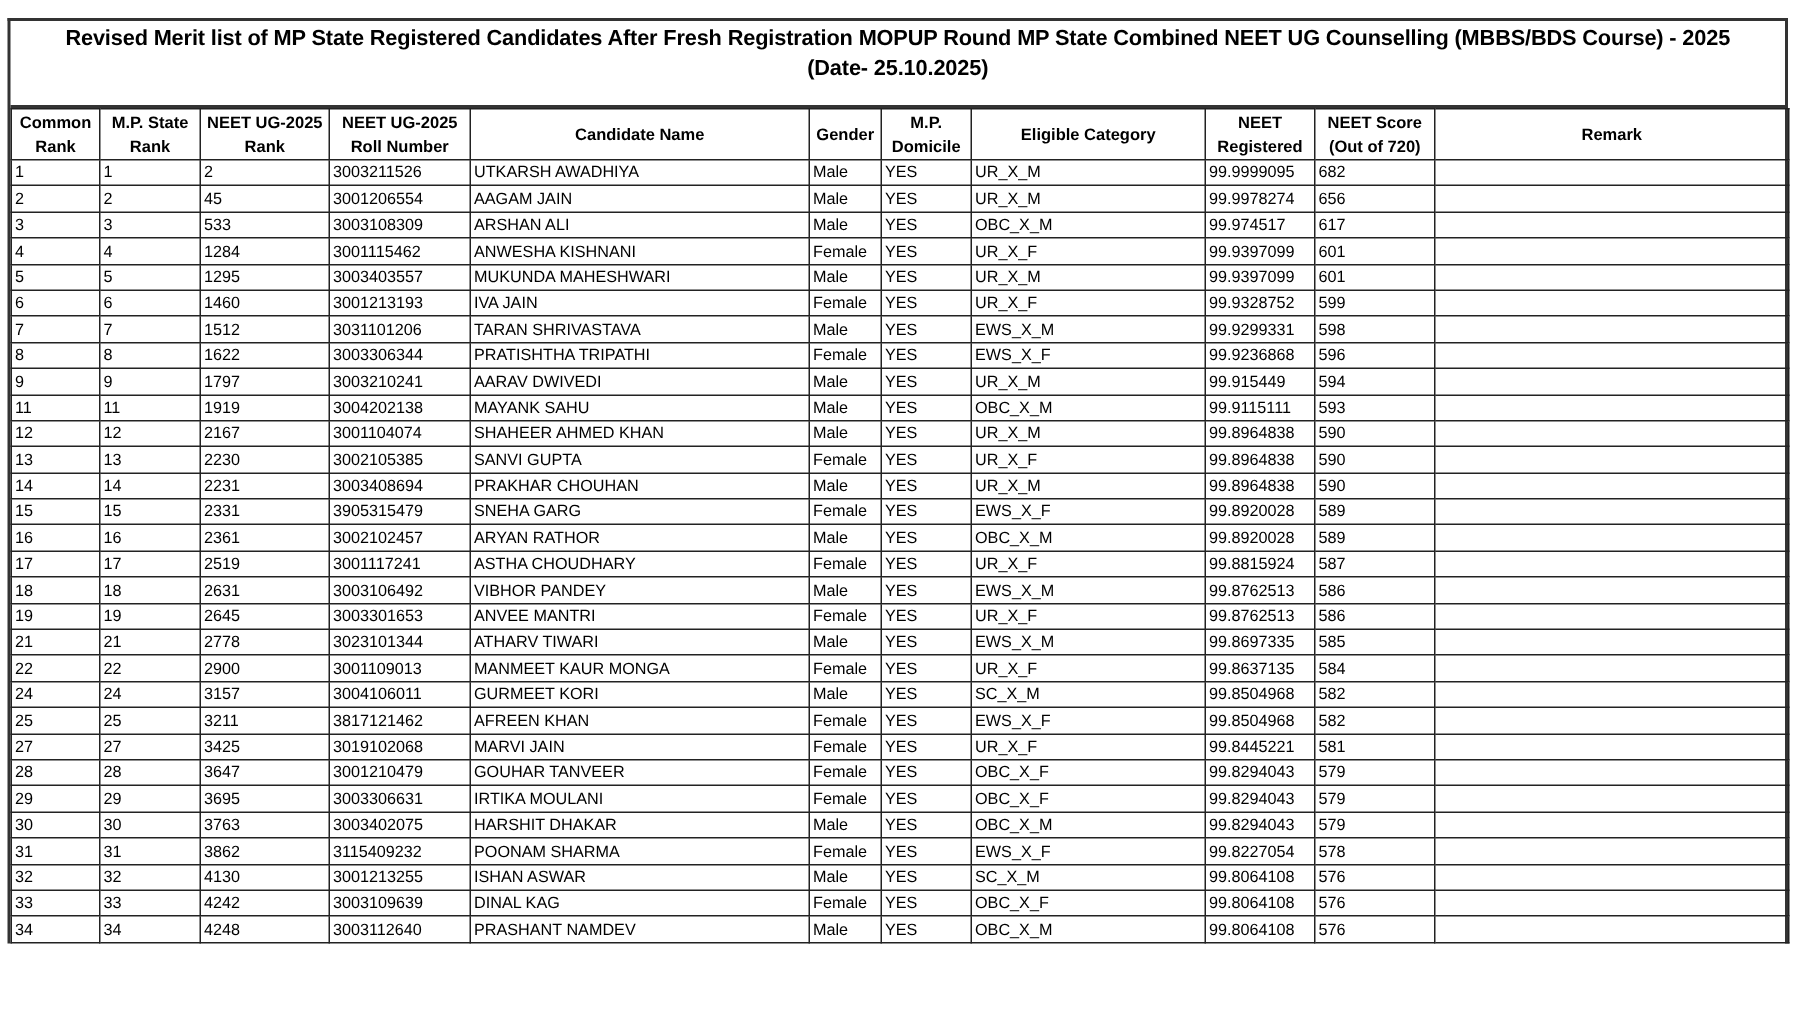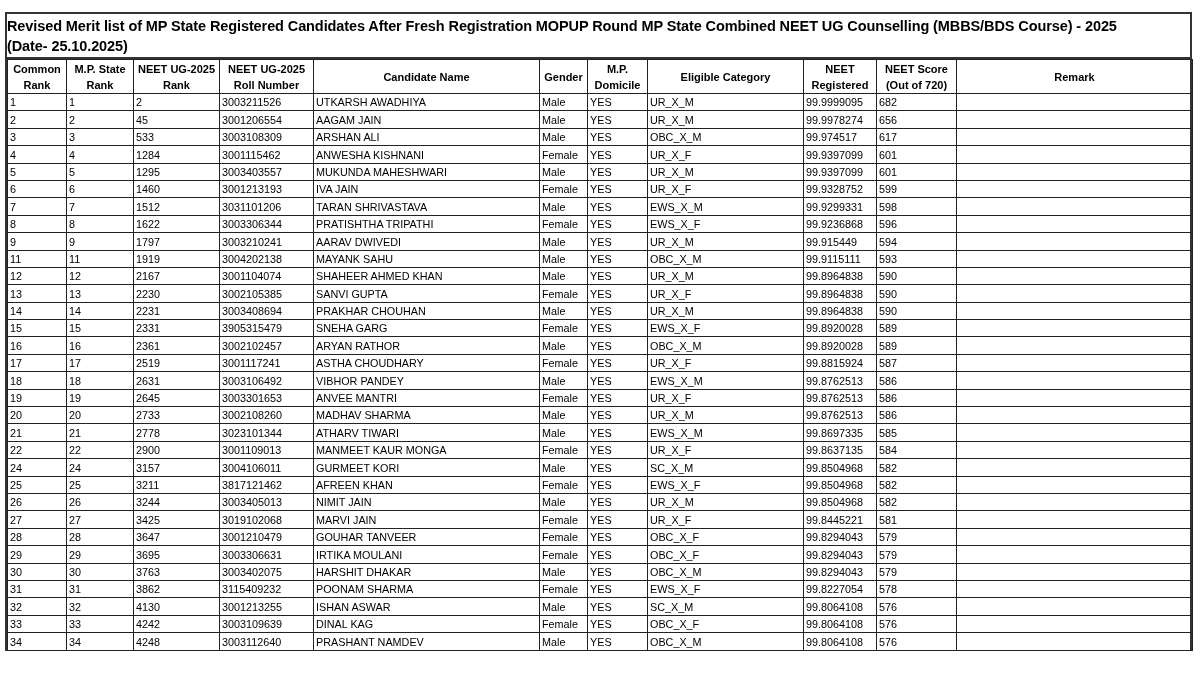--- a/index.html
+++ b/index.html
@@ -1,18 +1,18 @@
 <!DOCTYPE html>
 <html><head>
 <meta charset="utf-8">
 <style>
   html, body { margin: 0; padding: 0; background: #ffffff; }
   body { width: 1200px; height: 675px; overflow: hidden; position: relative; font-family: "Liberation Sans", "DejaVu Sans", sans-serif; color: #000; }
   .sheet { position: absolute; left: 5px; top: 12px; width: 1187px; border: 2px solid #333; border-bottom: none; box-sizing: border-box; }
-  .title { height: 45px; border-bottom: 2px solid #333; font-weight: bold; font-size: 14.5px; line-height: 20px; padding-top: 2px; box-sizing: border-box; letter-spacing: -0.1px; }
+  .title { height: 58px; border-bottom: 2px solid #333; text-align: center; font-weight: bold; font-size: 14.5px; line-height: 20px; padding-top: 2px; box-sizing: border-box; letter-spacing: -0.1px; }
   table { border-collapse: collapse; table-layout: fixed; width: 1185px; }
   th, td { border: 1px solid #222; padding: 0 2px; overflow: hidden; white-space: nowrap; }
   th { font-size: 11px; font-weight: bold; line-height: 16px; text-align: center; height: 33px; vertical-align: middle; }
   td { font-size: 10.8px; line-height: 15px; height: 16.4px; text-align: left; vertical-align: bottom; }
   tr.row td { border-top: 1.2px solid #222; }
 </style>
 </head>
 <body>
 
 <div class="sheet">
@@ -325,33 +325,20 @@
     <td>3003301653</td>
     <td>ANVEE MANTRI</td>
     <td>Female</td>
     <td>YES</td>
     <td>UR_X_F</td>
     <td>99.8762513</td>
     <td>586</td>
     <td></td>
   </tr>
 
-  <tr class="row">
-    <td>20</td>
-    <td>20</td>
-    <td>2733</td>
-    <td>3002108260</td>
-    <td>MADHAV SHARMA</td>
-    <td>Male</td>
-    <td>YES</td>
-    <td>UR_X_M</td>
-    <td>99.8762513</td>
-    <td>586</td>
-    <td></td>
-  </tr>
 
   <tr class="row">
     <td>21</td>
     <td>21</td>
     <td>2778</td>
     <td>3023101344</td>
     <td>ATHARV TIWARI</td>
     <td>Male</td>
     <td>YES</td>
     <td>EWS_X_M</td>
@@ -396,33 +383,20 @@
     <td>3817121462</td>
     <td>AFREEN KHAN</td>
     <td>Female</td>
     <td>YES</td>
     <td>EWS_X_F</td>
     <td>99.8504968</td>
     <td>582</td>
     <td></td>
   </tr>
 
-  <tr class="row">
-    <td>26</td>
-    <td>26</td>
-    <td>3244</td>
-    <td>3003405013</td>
-    <td>NIMIT JAIN</td>
-    <td>Male</td>
-    <td>YES</td>
-    <td>UR_X_M</td>
-    <td>99.8504968</td>
-    <td>582</td>
-    <td></td>
-  </tr>
 
   <tr class="row">
     <td>27</td>
     <td>27</td>
     <td>3425</td>
     <td>3019102068</td>
     <td>MARVI JAIN</td>
     <td>Female</td>
     <td>YES</td>
     <td>UR_X_F</td>

